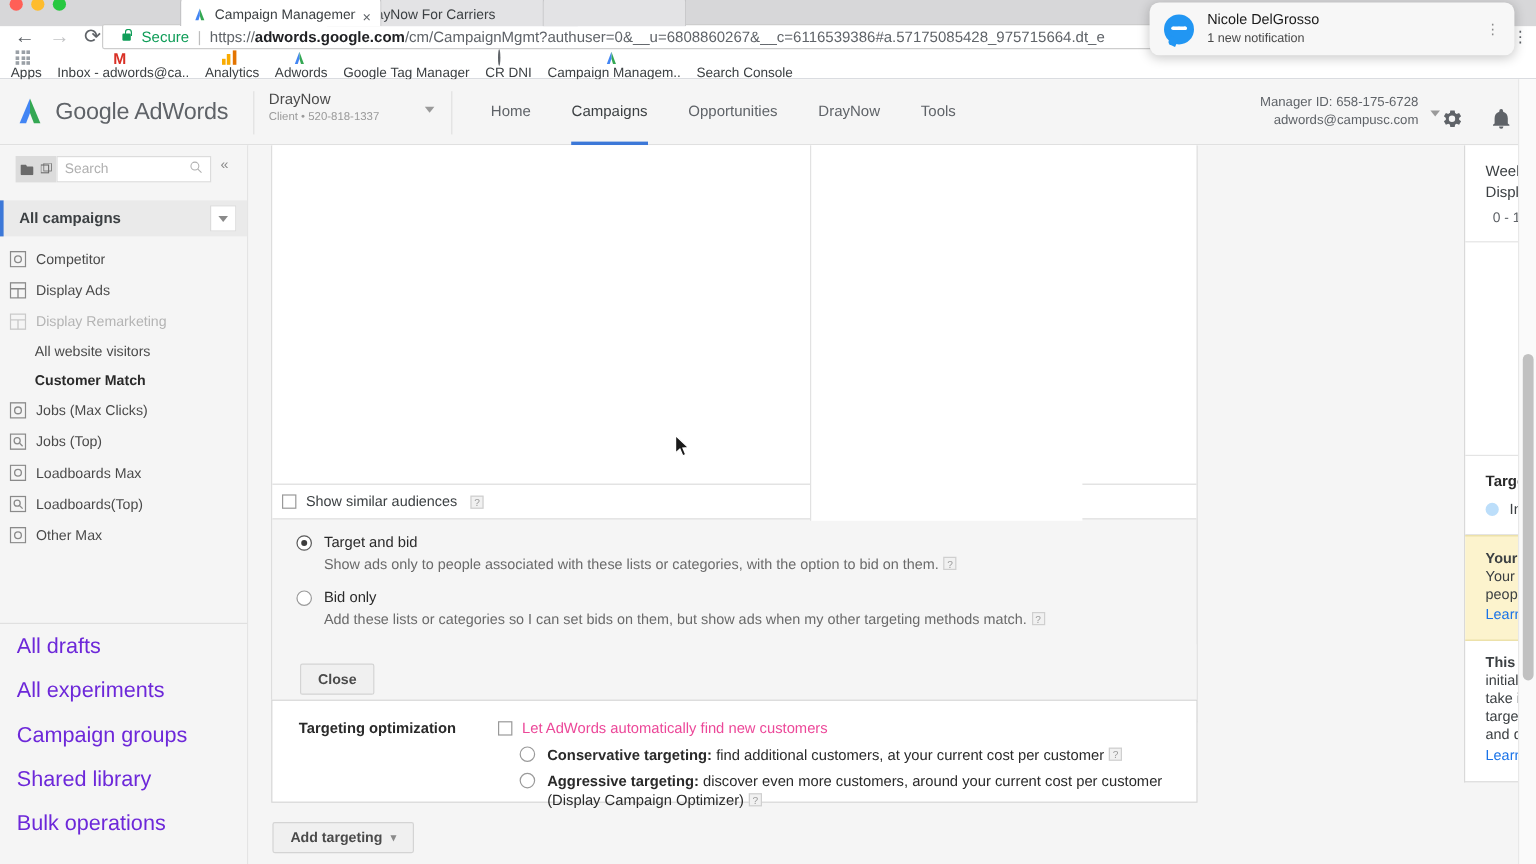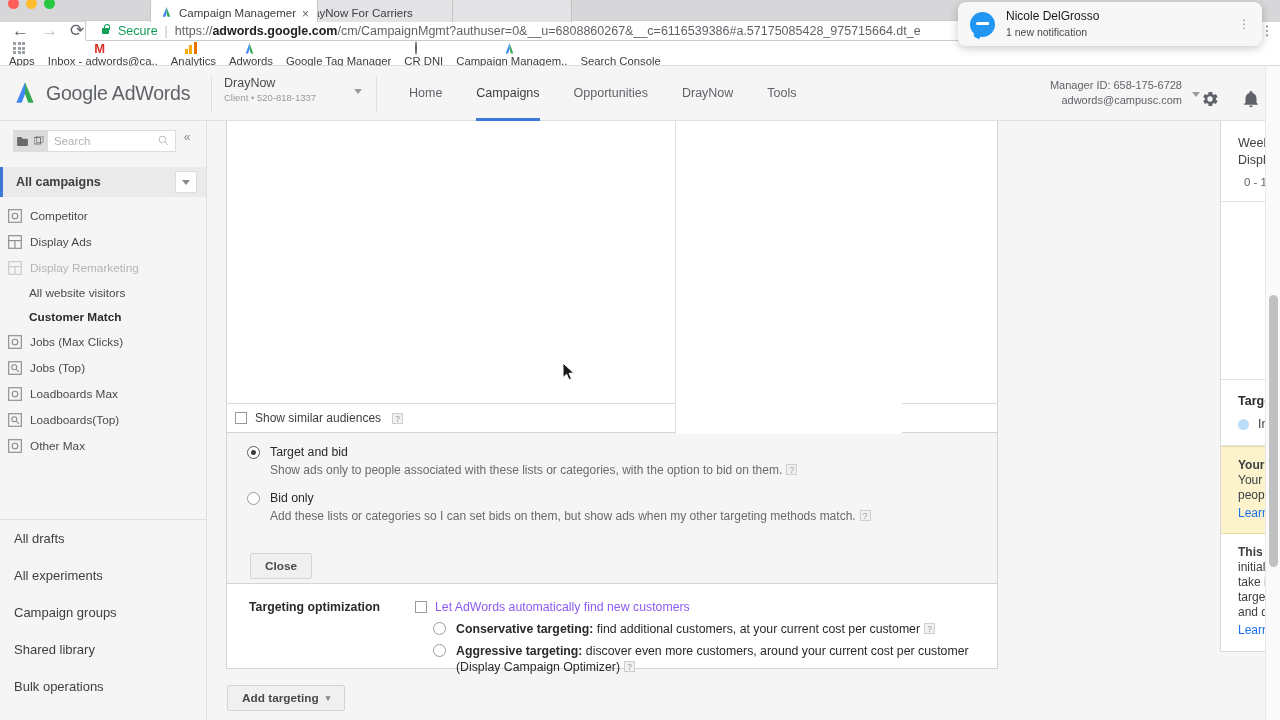--- a/index.html
+++ b/index.html
@@ -169,21 +169,21 @@
   .camprow { display:flex; align-items:center; height:26px; padding-left:8px; }
   .camprow .ci { width:14px;height:14px; margin-right:8px; flex:0 0 auto; }
   .camprow .clab { font-size:11.8px; color:#4a4a4a; white-space:nowrap; }
   .camprow.dim .clab { color:#b4b4b4; }
   .subrow { height:24px; padding-left:29px; display:flex; align-items:center; }
   .subrow .slab { font-size:11.8px; color:#4a4a4a; }
   .subrow.bold .slab { font-weight:bold; color:#2a2a2a;text-align:center; }
 
   .sb-div { height:1px; background:#e0e0e0; margin:12px 0 0 0; }
   .botrow { height:37px; padding-left:14px; display:flex; align-items:center; }
-  .botrow .blab { font-size:13px; color:#404040; }
+  .botrow .blab { font-size:18px; color:#6d28d9; }
 
   
   .content {
     position:absolute; left:207px; top:121px; width:1058px; height:599px;
     background:#f5f5f5; overflow:hidden;
   }
 
   .panel {
     position:absolute; left:19px; top:0px; width:772px;
     background:#fff; border:1px solid #d5d5d5; border-top:none;
@@ -222,21 +222,21 @@
 
   .targopt {
     position:absolute; left:19px; top:462px; width:772px; height:86px;
     background:#fff; border:1px solid #d5d5d5;
     display:flex; padding:16px 0 0 0;gap:12px;
   }
   .targopt .tlabel { width:176px; padding-left:22px; font-size:12.3px; font-weight:bold; color:#2a2a2a; }
   .targopt .tbody { flex:1 1 auto; }
   .trow { display:flex; align-items:flex-start; margin-bottom:7px; }
   .trow .cb { width:12px;height:12px;border:1px solid #999; background:#fff; margin-right:8px; flex:0 0 auto; margin-top:1px;}
-  .trow .tl { font-size:12.3px; color:#8b5cf6; line-height:14px; }
+  .trow .tl { font-size:12.3px; color:#ec4899; line-height:14px; }
   .subt { display:flex; align-items:flex-start; margin:0 0 6px 18px; }
   .subt .radio { margin-top:1px; }
   .subt .st { font-size:12.3px; color:#2a2a2a; line-height:16px; max-width:530px; }
   .subt .st b { font-weight:bold; }
 
   .addtarget { position:absolute; left:227px; top:584px; }
 
   
   .estpanel {
     position:absolute; left:1013px; top:0px; width:225px;

